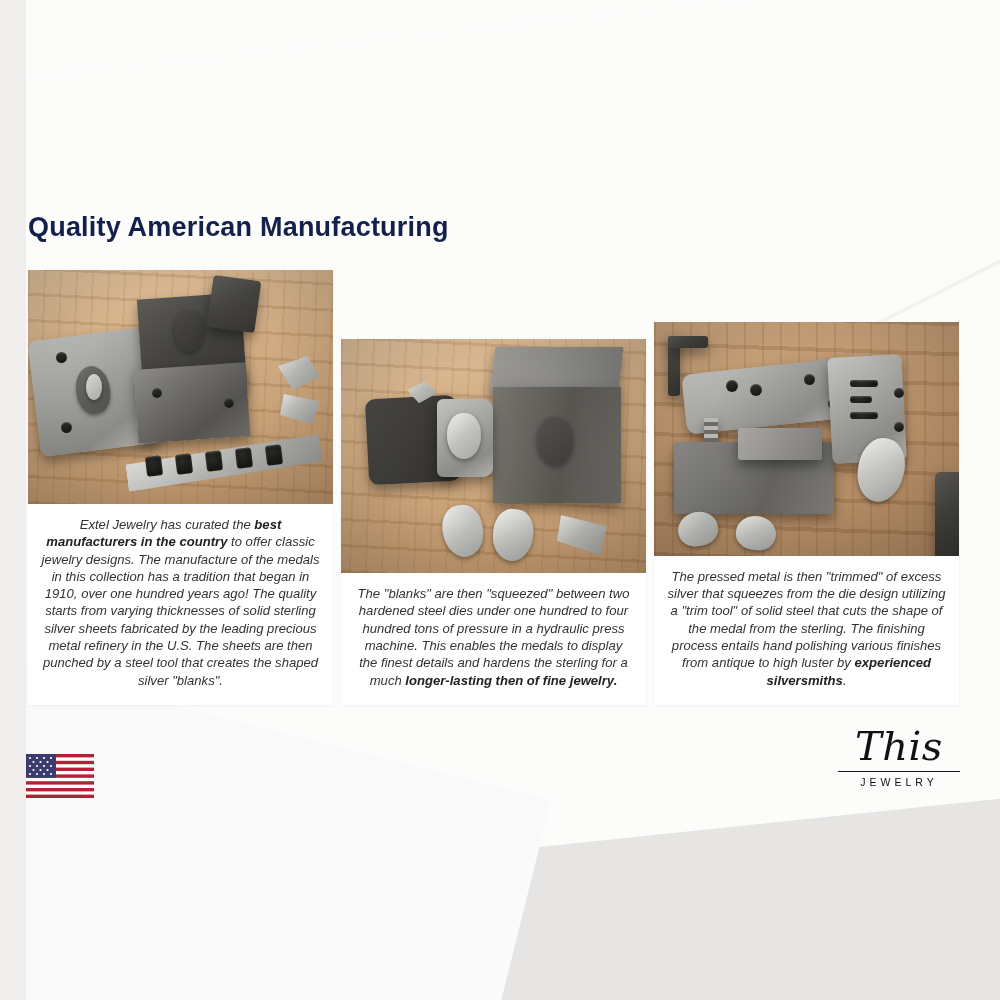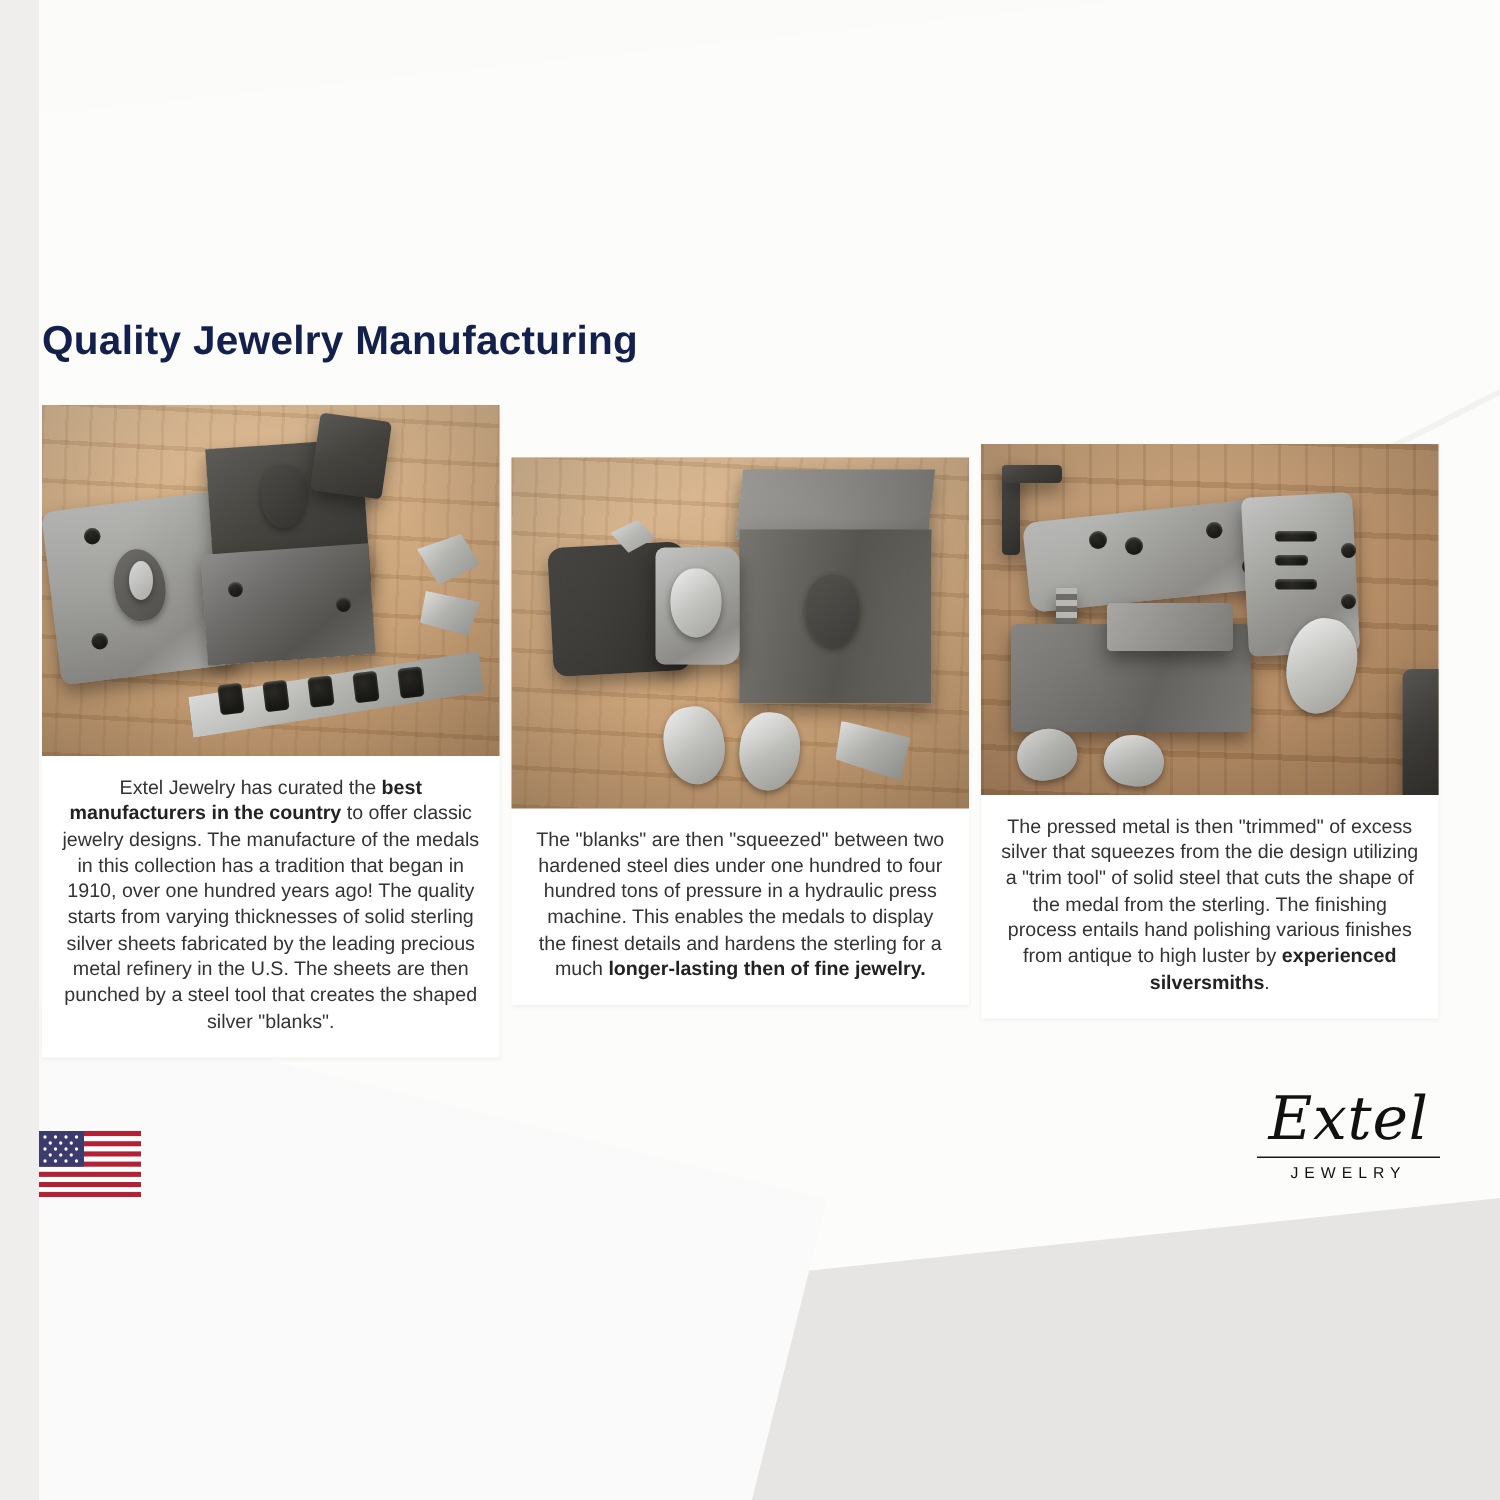--- a/index.html
+++ b/index.html
@@ -80,21 +80,22 @@
     color: #13204b;
     letter-spacing: 0.2px;
   }
 
   .cards {
     position: absolute;
     left: 28px; top: 270px;
     width: 944px;
     display: flex;
     gap: 8px;
-    align-items: center;
+    align-items: flex-end;
+    font-style: italic;
   }
   .card {
     width: 305px;
     background: #ffffff;
     box-shadow: 0 1px 3px rgba(0,0,0,0.06);
   }
   .card .photo {
     width: 100%;
     height: 234px;
     position: relative;
@@ -207,21 +208,21 @@
     <div class="bg-shape s6"></div>
     <div class="bg-shape s8"></div>
     <div class="bg-shape s5"></div>
     <div class="bg-shape s7"></div>
     <div class="bg-shape s9"></div>
     <div class="bg-shape s10"></div>
   </div>
 
   <div class="content">
 
-    <div class="page-title">Quality Jewelry Manufacturing</div>
+    <div class="page-title">Quality American Manufacturing</div>
 
     <div class="cards">
 
       <div class="card">
         <div class="photo">
           <div class="wood"></div>
 
           <div class="steel light" style="left:6px; top:64px; width:120px; height:116px; border-radius:8px; transform:rotate(-7deg);"></div>
           <div class="hole" style="left:28px; top:82px; width:11px; height:11px;"></div>
           <div class="hole" style="left:33px; top:152px; width:11px; height:11px;"></div>
@@ -344,19 +345,19 @@
             <circle cx="21.5" cy="16" r="1.1"></circle>
           <circle cx="4" cy="20" r="1.1"></circle>
             <circle cx="11" cy="20" r="1.1"></circle>
             <circle cx="18" cy="20" r="1.1"></circle>
             <circle cx="25" cy="20" r="1.1"></circle>
         </g>
       </svg>
     </div>
 
     <div class="logo">
-      <div class="mark">Extel</div>
+      <div class="mark">This</div>
       <div class="rule"></div>
       <div class="sub">JEWELRY</div>
     </div>
 
   </div>
 </div>
 
 </body></html>

